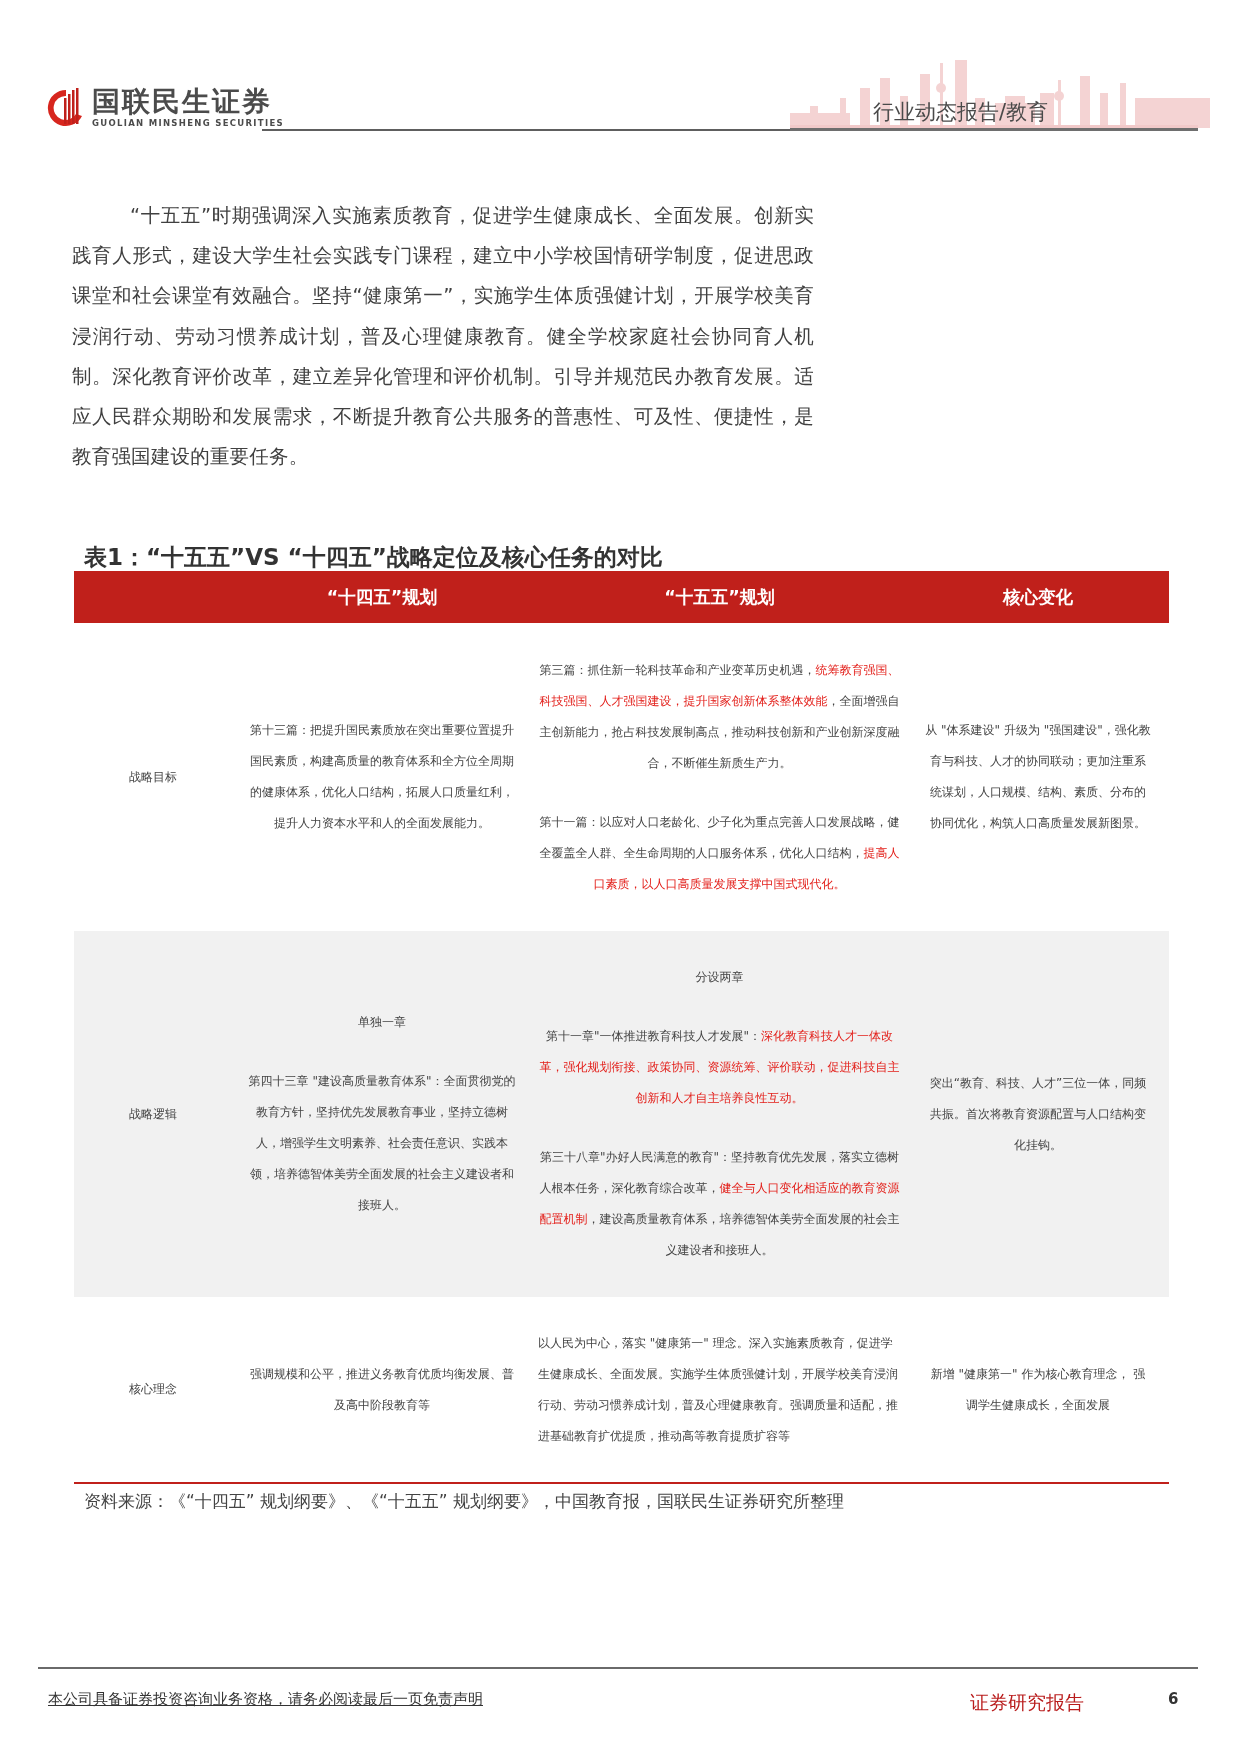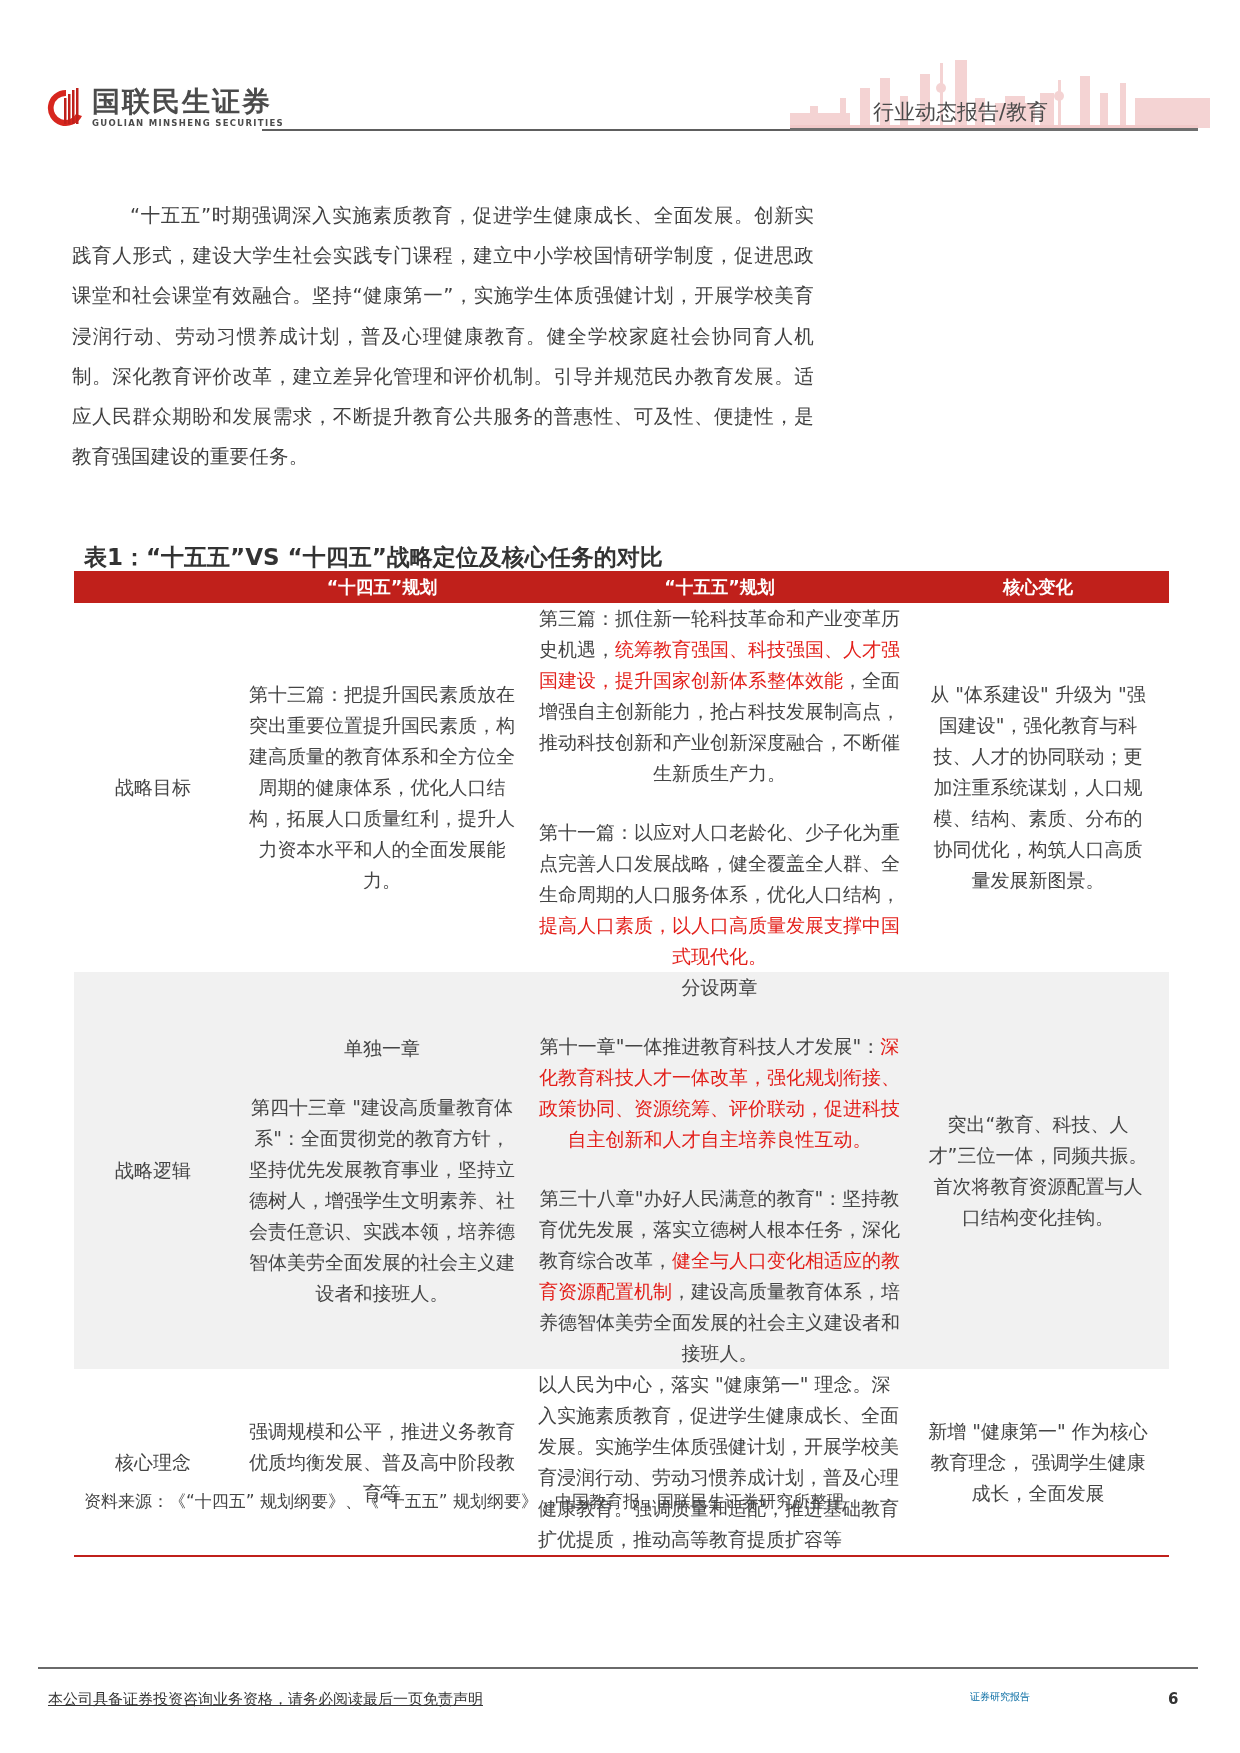--- a/index.html
+++ b/index.html
@@ -20,39 +20,39 @@
     .header-line-pink { position: absolute; left: 790px; top: 125px; width: 408px; height: 3px; background: #f1c9c9; }
 
     
     .para { position: absolute; left: 72px; top: 196px; width: 742px; font-size: 19.5px; line-height: 40.2px; color: #404040; text-indent: 58px; text-align: justify; letter-spacing: 0.2px; }
 
     
     .caption { position: absolute; left: 84px; top: 542px; font-size: 23px; font-weight: bold; color: #333; }
 
     
     .tbl { position: absolute; left: 74px; top: 571px; width: 1095px; border-collapse: collapse; table-layout: fixed; }
-    .tbl th { background: #c0201b; color: #ffffff; font-size: 17.5px; font-weight: bold; height: 32px; text-align: center; }
-    .tbl td { font-size: 19px; line-height: 31px; text-align: center; vertical-align: middle; color: #444; padding: 0 6px; }
+    .tbl th { background: #c0201b; color: #ffffff; font-size: 17.5px; font-weight: bold; height: 52px; text-align: center; }
+    .tbl td { font-size: 12px; line-height: 31px; text-align: center; vertical-align: middle; color: #444; padding: 0 6px; }
     .tbl tr.shade td { background: #f1f1f1; }
     .tbl tr.last td { border-bottom: 2px solid #c0201b; }
     .red { color: #e3201b; }
     .cell-block { display: block; }
     .gap { display: block; height: 28px; }
 
     .col-dim { width: 158px; }
     .col-14 { width: 300px; }
     .col-15 { width: 375px; }
     .col-core { width: 262px; }
 
     .source { position: absolute; left: 84px; top: 1490px; font-size: 17px; color: #444; }
 
     
     .footer-line { position: absolute; left: 38px; top: 1667px; width: 1160px; height: 2px; background: #6a6a6a; }
     .footer-left { position: absolute; left: 48px; top: 1690px; font-size: 15px; color: #333; text-decoration: underline; }
-    .footer-right { position: absolute; left: 970px; top: 1690px; font-size: 10px; color: #0369a1; }
+    .footer-right { position: absolute; left: 970px; top: 1690px; font-size: 19px; color: #b91c1c; }
     .footer-page { position: absolute; left: 1168px; top: 1690px; font-size: 15px; font-weight: bold; color: #333; }
   </style>
 </head>
 <body>
 
 <div class="header">
   <div class="logo">
     <span class="logo-mark">
       <svg width="40" height="44" viewBox="0 0 40 44">
         <path d="M20 4 A18 18 0 1 0 36 30 L30 28 A12 12 0 1 1 20 10 Z" fill="#d7261e"></path>

